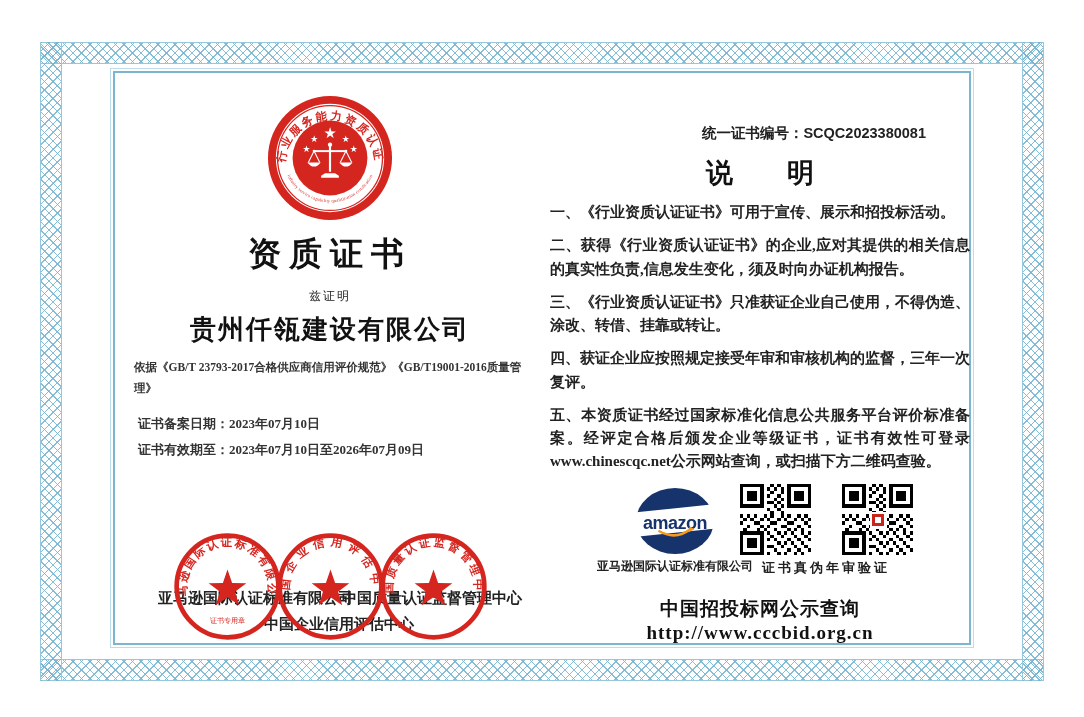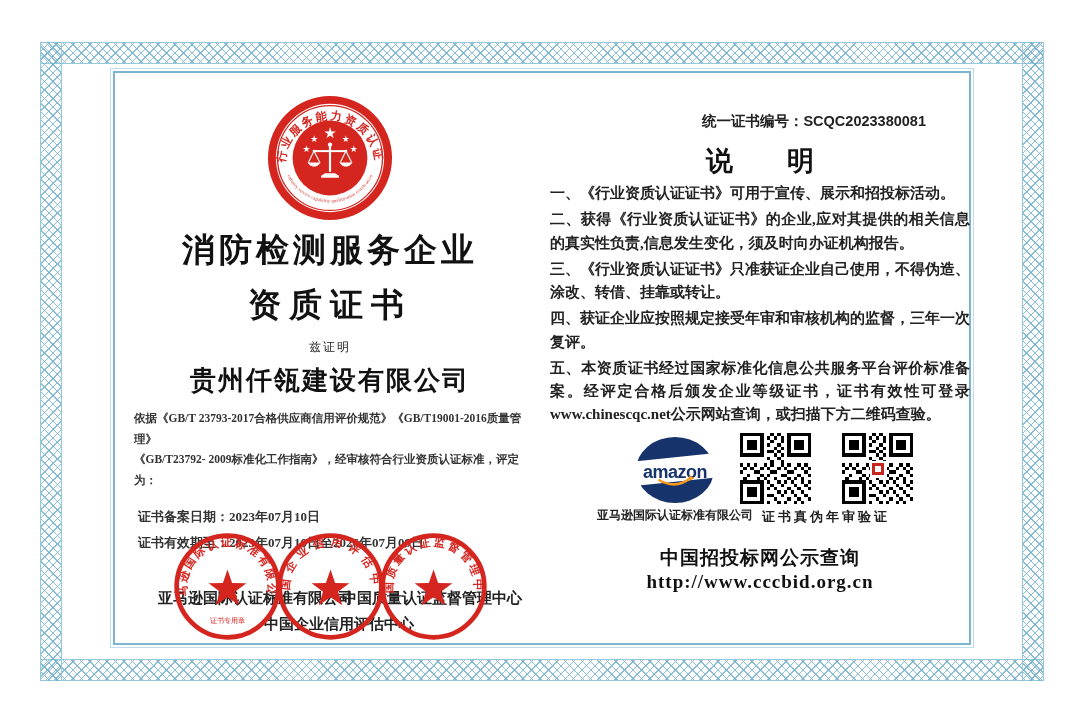--- a/index.html
+++ b/index.html
@@ -35,24 +35,24 @@
   .grade{font-size:45px;font-weight:bold;letter-spacing:30px;padding-left:30px;margin-top:8px;}
   .dates{text-align:left;padding-left:10px;font-size:13px;font-weight:bold;margin-top:13px;line-height:2.0;color:#333;}
   .seals-row{position:absolute;left:0;top:448px;width:100%;display:flex;justify-content:center;z-index:2;}
   .seal-svg{margin:0 -5px;}
   .seal-caption{position:absolute;font-size:15px;font-weight:bold;color:#222;z-index:1;white-space:nowrap;}
   .cap-left{left:30px;top:507px;}
   .cap-right{left:214px;top:507px;}
   .cap-center{left:136px;top:533px;}
 
   
-  .right-col{position:absolute;left:430px;top:4px;width:420px;}
+  .right-col{position:absolute;left:430px;top:16px;width:420px;}
   .cert-no{margin-top:30px;text-align:right;padding-right:44px;font-family:"Liberation Sans","DejaVu Sans",sans-serif;font-weight:bold;font-size:14.5px;color:#222;}
   .notes-heading{text-align:center;font-size:27px;font-weight:bold;margin-top:12px;color:#111;}
-  .notes p{font-size:15px;font-weight:bold;line-height:1.55;margin:3px 0;text-align:justify;color:#222;}
+  .notes p{font-size:15px;font-weight:bold;line-height:1.55;margin:10px 0;text-align:justify;color:#222;}
   .logos-row{position:relative;height:90px;margin-top:6px;}
   .amazon-logo{position:absolute;left:84px;top:2px;}
   .qr1{position:absolute;left:190px;top:0;}
   .qr2{position:absolute;left:292px;top:0;}
   .logo-caption{position:absolute;left:40px;top:74px;width:170px;text-align:center;font-size:12px;font-weight:bold;color:#222;}
   .qr-caption{position:absolute;left:188px;top:75px;width:176px;text-align:center;font-size:13px;font-weight:bold;letter-spacing:3px;color:#222;}
   .footer-query{margin-top:22px;text-align:center;font-size:19px;font-weight:bold;letter-spacing:1px;color:#111;}
 </style>
 </head>
 <body>
@@ -96,28 +96,26 @@
               <rect x="48" y="57" width="34" height="2" fill="#ffffff"></rect>
               <circle cx="48.8" cy="58" r="1.4" fill="#ffffff"></circle>
               <circle cx="81.2" cy="58" r="1.4" fill="#ffffff"></circle>
               <path d="M48.8 58 L43 69.5 M48.8 58 L54.6 69.5 M81.2 58 L75.4 69.5 M81.2 58 L87 69.5" stroke="#ffffff" stroke-width="1.1" fill="none"></path>
               <path d="M42 69.5 Q48.8 78 55.6 69.5 Z" fill="#ffffff"></path>
               <path d="M74.4 69.5 Q81.2 78 88 69.5 Z" fill="#ffffff"></path>
               <path d="M56 85 h18 v-2 l-4 -2.5 h-10 l-4 2.5 z" fill="#ffffff"></path>
             </g>
           </svg>
 
-          <div class="title1">消防检测服务企业</div>
           <div class="title2">资质证书</div>
           <div class="certify">兹证明</div>
           <div class="company">贵州仟瓴建设有限公司</div>
 
           <div class="basis">
             <div>依据《GB/T 23793-2017合格供应商信用评价规范》《GB/T19001-2016质量管理》</div>
-            <div>《GB/T23792- 2009标准化工作指南》，经审核符合行业资质认证标准，评定为：</div>
           </div>
 
 
           <div class="dates">
             <div>证书备案日期：2023年07月10日</div>
             <div>证书有效期至：2023年07月10日至2026年07月09日</div>
           </div>
 
           <span class="seal-caption cap-left">亚马逊国际认证标准有限公司</span>
           <span class="seal-caption cap-right">中国质量认证监督管理中心</span>

